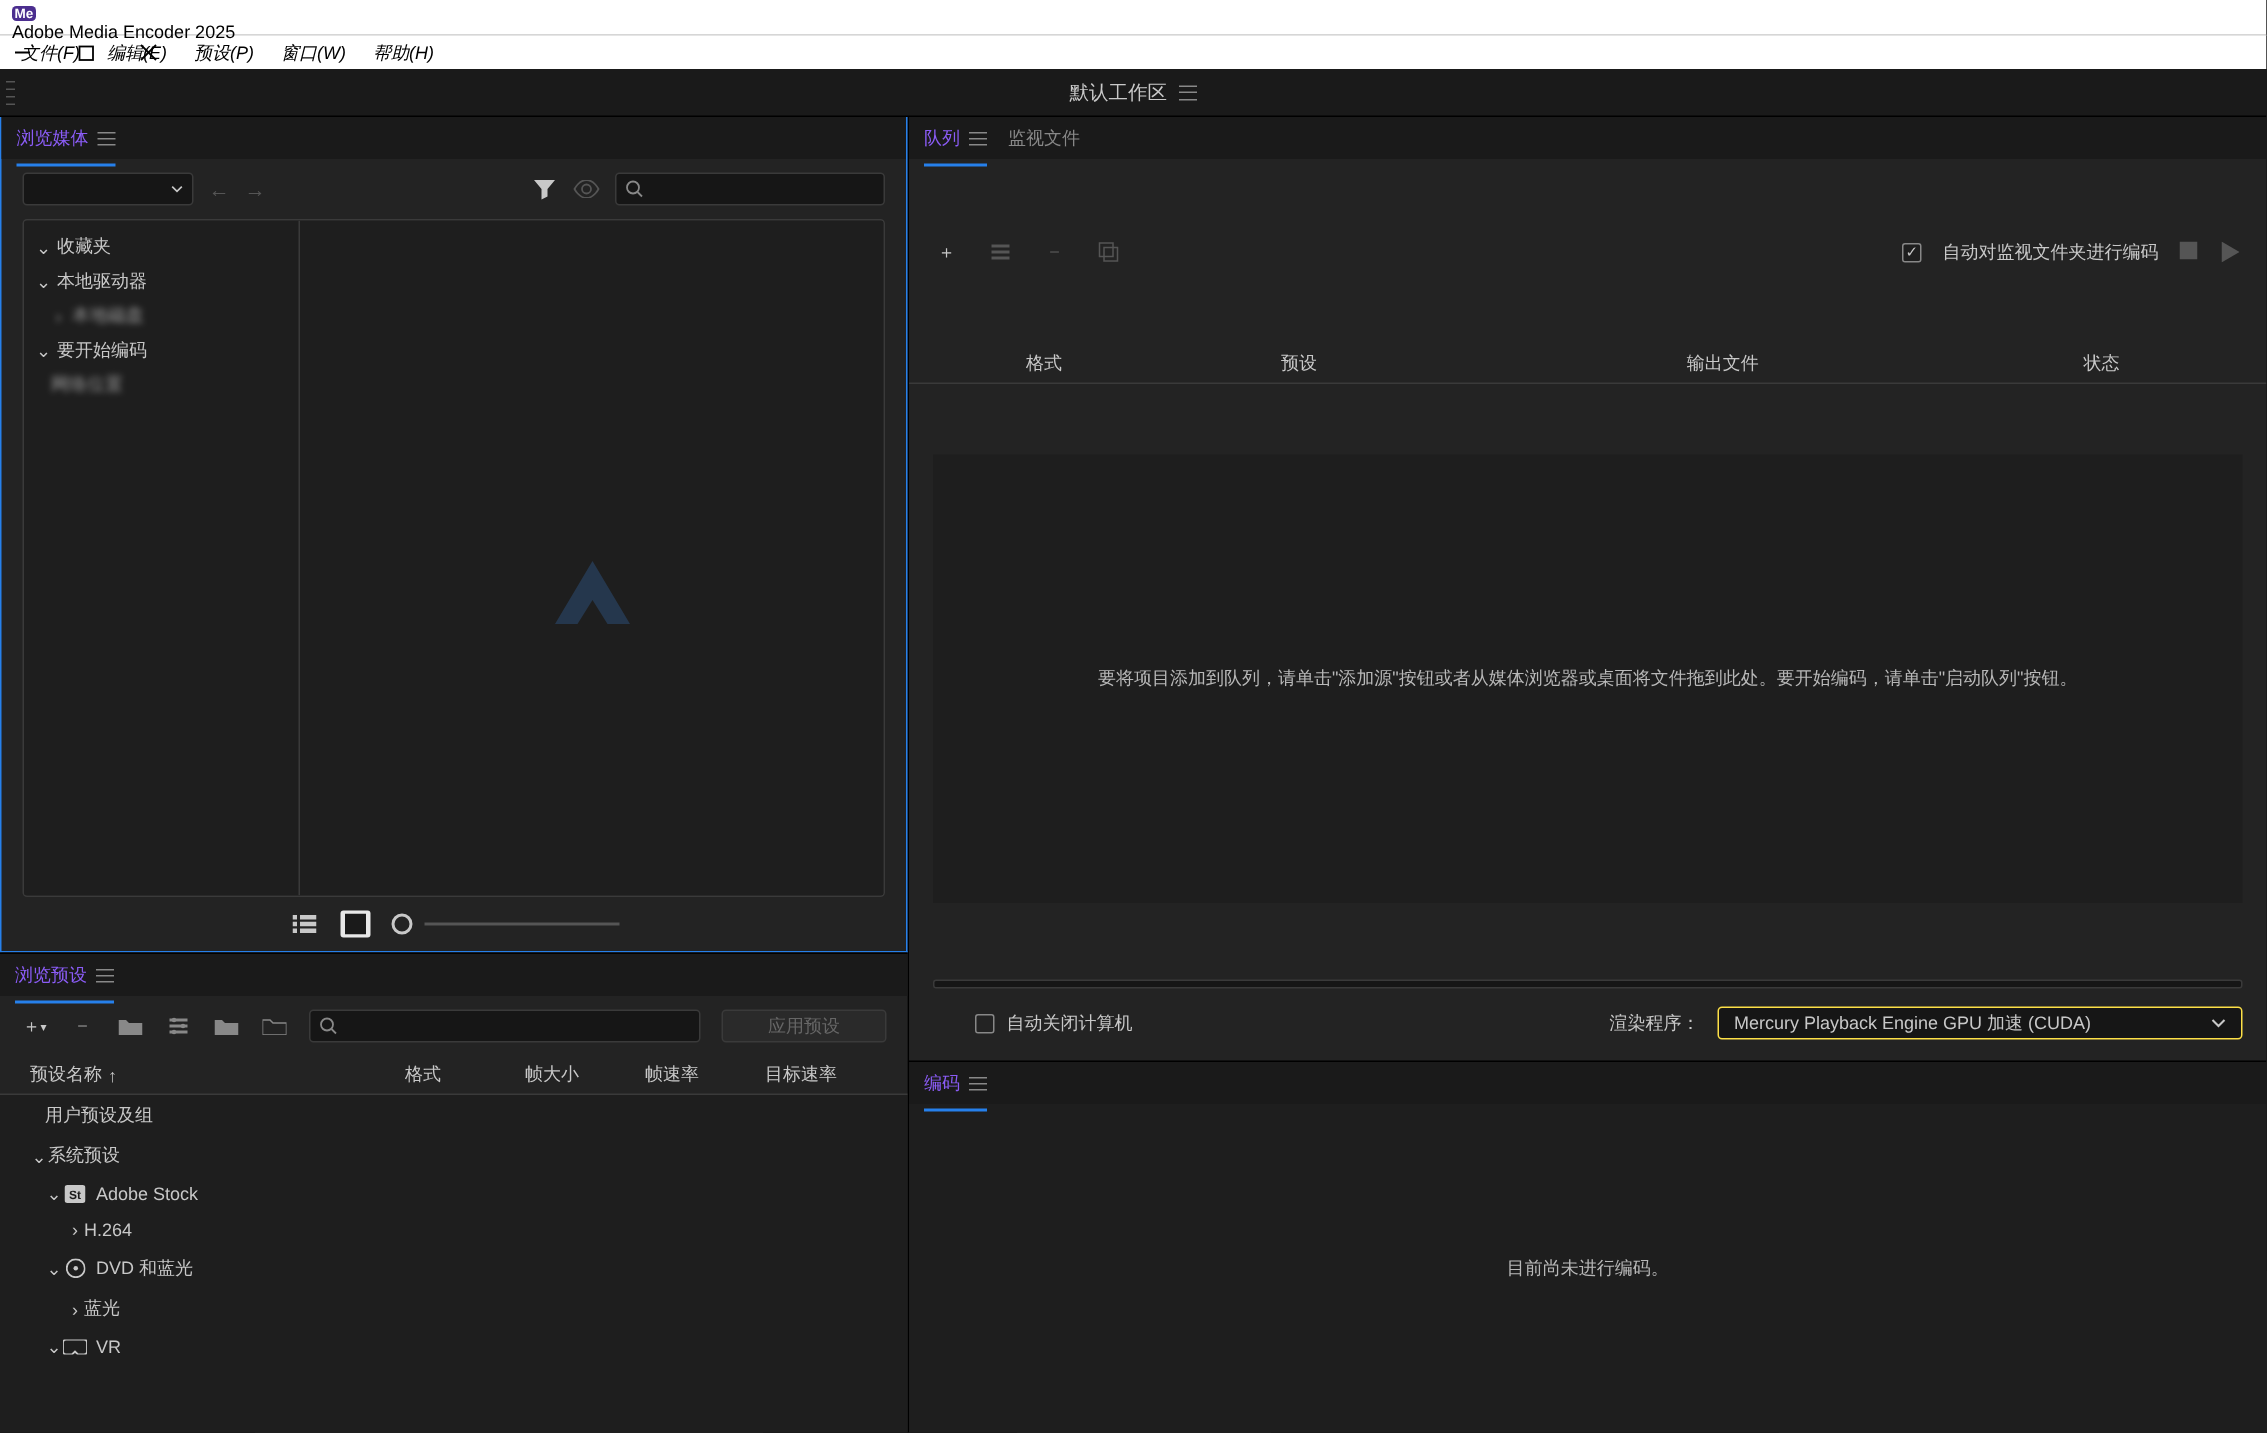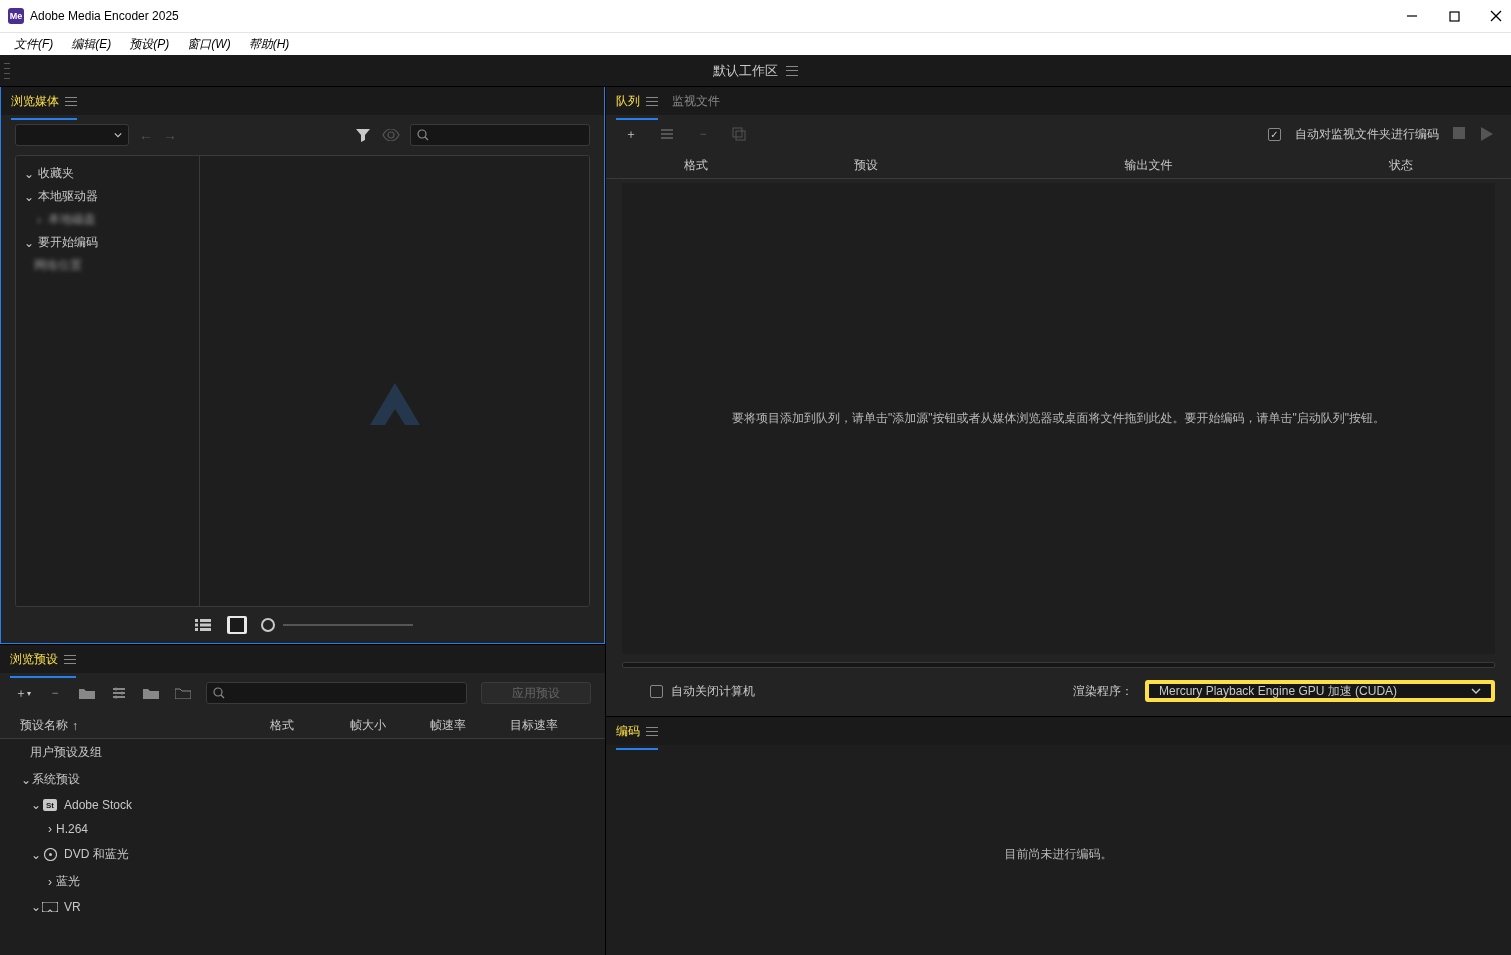--- a/index.html
+++ b/index.html
@@ -1,19 +1,19 @@
 <!DOCTYPE html>
 <html><head>
 <meta charset="utf-8">
 <style>
 * { margin: 0; padding: 0; box-sizing: border-box; font-family: "Microsoft YaHei", "Segoe UI", sans-serif; }
 body { width: 1511px; height: 955px; background: #1a1a1a; color: #c8c8c8; font-size: 12px; overflow: hidden; }
 
 
-.titlebar { height: 23px; background: #fff; color: #000; display: flex; align-items: center; padding: 16px 8px; }
+.titlebar { height: 23px; background: #fff; color: #000; display: flex; align-items: flex-start; padding: 4px 8px; flex-direction: column; }
 .titlebar .icon { width: 16px; height: 16px; background: #4b2e8f; border-radius: 3px; margin-right: 6px; display: inline-flex; align-items: center; justify-content: center; color: #fff; font-size: 9px; font-weight: bold; }
 .titlebar .title { flex: 1; font-size: 12px; }
 .win-controls { display: flex; gap: 28px; align-items: center; }
 .win-btn { width: 14px; height: 14px; display: flex; align-items: center; justify-content: center; cursor: pointer; }
 .win-btn svg { stroke: #000; }
 
 
 .menubar { height: 23px; background: #fff; color: #000; display: flex; align-items: center; padding: 0 6px; gap: 2px; border-top: 1px solid #e5e5e5; }
 .menu-item { padding: 2px 8px; font-size: 12px; cursor: pointer; font-style: italic; }
 
@@ -30,21 +30,21 @@
 
 
 .main-layout { flex: 1; display: flex; }
 .left-column { width: 606px; display: flex; flex-direction: column; border-right: 1px solid #000; }
 .right-column { flex: 1; display: flex; flex-direction: column; }
 
 
 .panel { display: flex; flex-direction: column; background: #232323; }
 .panel-header { height: 28px; display: flex; align-items: center; padding: 0 10px; background: #1a1a1a; gap: 14px; }
 .panel-tab { color: #e8e8e8; font-size: 12px; padding: 4px 0; position: relative; cursor: pointer; display: flex; align-items: center; gap: 6px; }
-.panel-tab.active { color: #fde047; }
+.panel-tab.active { color: #8b5cf6; }
 .panel-tab.active::after { content: ""; position: absolute; bottom: -6px; left: 0; right: 0; height: 2px; background: #2680eb; }
 .panel-tab.inactive { color: #888; }
 .panel-opts { width: 12px; height: 9px; display: flex; flex-direction: column; justify-content: space-between; }
 .panel-opts span { height: 1px; background: #888; }
 
 
 .panel-media { flex: 1; border: 1px solid #2680eb; border-top: none; }
 .media-toolbar { height: 40px; display: flex; align-items: center; padding: 0 14px; gap: 10px; }
 .path-dropdown { width: 114px; height: 22px; background: #161616; border: 1px solid #3a3a3a; border-radius: 3px; display: flex; align-items: center; justify-content: flex-end; padding: 0 6px; }
 .chevron-down { width: 8px; height: 8px; }
@@ -90,42 +90,42 @@
 
 .preset-list { flex: 1; overflow-y: auto; background: #1e1e1e; }
 .preset-row { display: flex; align-items: center; padding: 5px 20px; font-size: 12px; color: #c8c8c8; cursor: pointer; }
 .preset-row .caret { width: 12px; text-align: center; }
 .preset-row .ricon { width: 16px; height: 14px; margin-right: 6px; display: inline-flex; align-items: center; justify-content: center; }
 .preset-row.level-0 { padding-left: 20px; }
 .preset-row.level-1 { padding-left: 30px; }
 .preset-row.level-2 { padding-left: 44px; }
 
 
-.panel-queue { flex: 1; }
+.panel-queue { flex: 1; gap: 43px; }
 .queue-toolbar { height: 38px; display: flex; align-items: center; padding: 0 16px; gap: 18px; }
 .queue-toolbar .left-icons { display: flex; gap: 18px; }
 .queue-toolbar .right-side { margin-left: auto; display: flex; align-items: center; gap: 14px; }
 .checkbox { width: 13px; height: 13px; background: #1e1e1e; border: 1px solid #888; border-radius: 2px; display: flex; align-items: center; justify-content: center; }
 .checkbox.checked::after { content: "✓"; color: #c8c8c8; font-size: 10px; }
 .queue-label { font-size: 12px; }
 .stop-btn, .play-btn { width: 14px; height: 14px; color: #555; }
 
 .queue-headers { height: 26px; display: flex; align-items: center; padding: 0 30px; border-bottom: 1px solid #3a3a3a; }
 .queue-col { flex: 1; text-align: center; font-size: 12px; }
 
 .queue-body { flex: 1; display: flex; align-items: center; justify-content: center; position: relative; background: #1e1e1e; margin: 4px 16px 0 16px; }
 .queue-hint { color: #b8b8b8; font-size: 12px; text-align: center; line-height: 1.8; max-width: 680px; }
 
 .queue-footer { padding: 8px 16px 14px 16px; }
 .queue-progress-track { height: 6px; background: #161616; border: 1px solid #3a3a3a; border-radius: 2px; margin-bottom: 12px; }
 .queue-footer-row { display: flex; align-items: center; gap: 12px; padding-left: 28px; }
 .shutdown-check { display: flex; align-items: center; gap: 8px; }
 .shutdown-check .checkbox { background: transparent; }
 .render-label { margin-left: auto; font-size: 12px; }
-.render-select { width: 350px; height: 22px; background: #161616; border: 4px solid #fde047; border-radius: 3px; display: flex; align-items: center; justify-content: space-between; padding: 0 10px; font-family: monospace; font-size: 12px; }
+.render-select { width: 350px; height: 22px; background: #161616; border: 1px solid #fde047; border-radius: 3px; display: flex; align-items: center; justify-content: space-between; padding: 0 10px; font-family: monospace; font-size: 12px; }
 
 
 .panel-encoding { height: 248px; border-top: 1px solid #000; }
 .encoding-body { flex: 1; display: flex; align-items: center; justify-content: center; background: #1e1e1e; }
 .encoding-hint { color: #b8b8b8; font-size: 12px; }
 
 svg { fill: currentColor; }
 </style>
 </head>
 <body>

